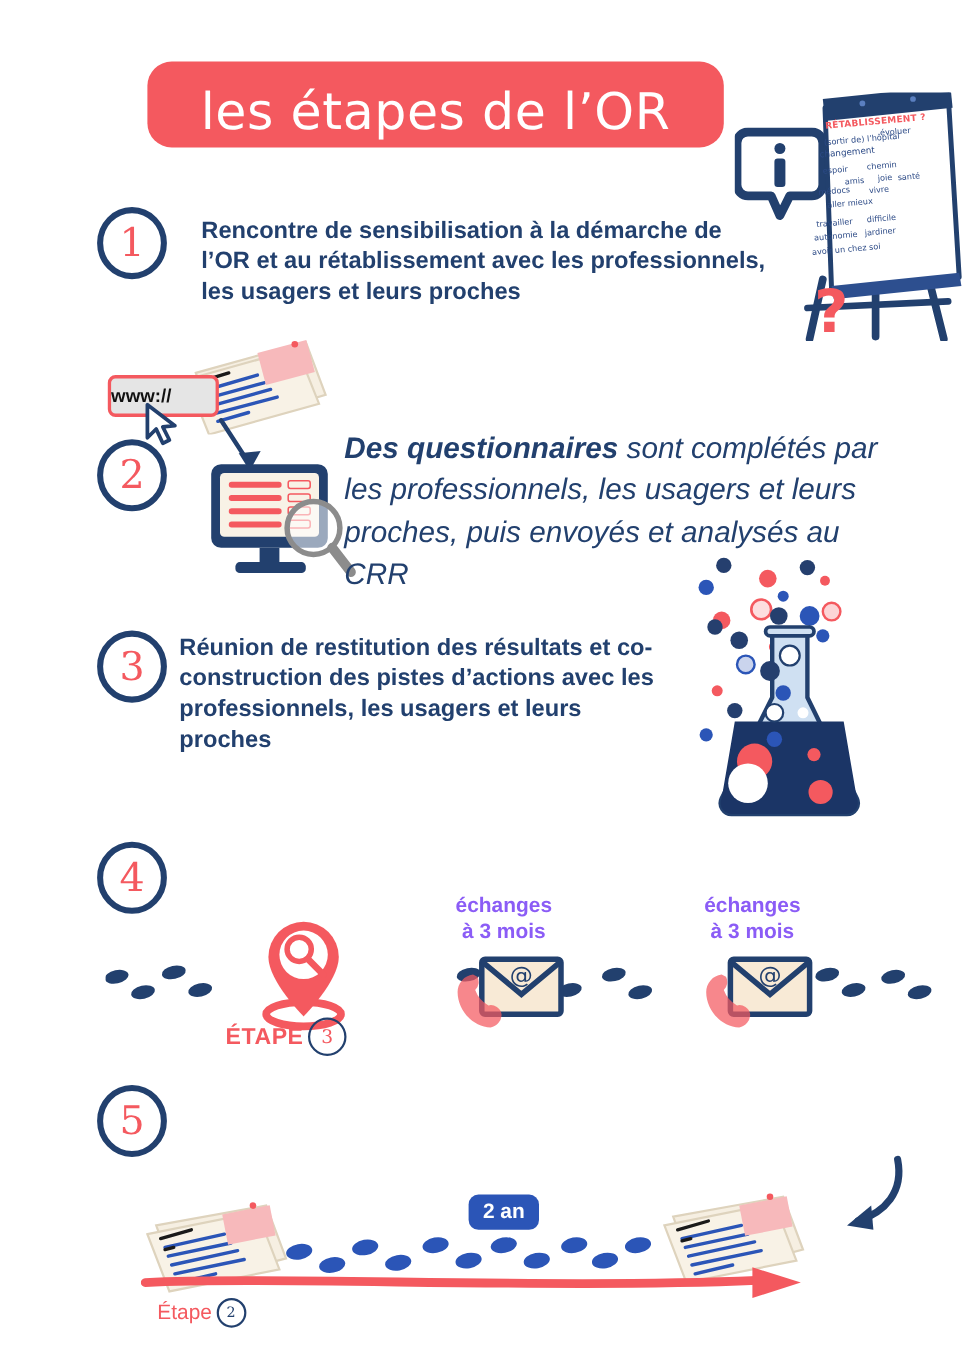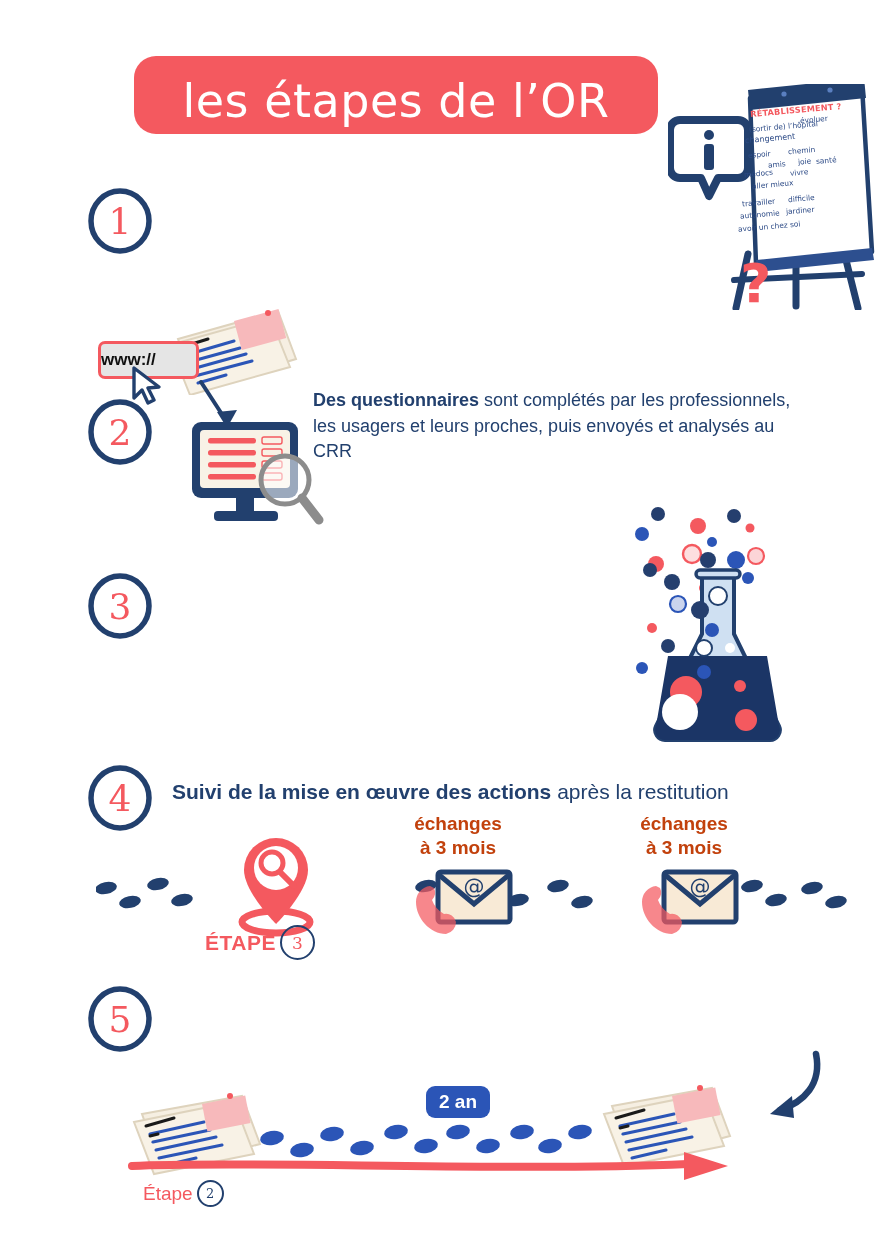--- a/index.html
+++ b/index.html
@@ -28,30 +28,30 @@
   .step-num{
     position:absolute;left:0;top:0;width:68px;height:68px;
     display:flex;align-items:center;justify-content:center;
     color:#f4595f;font-size:36px;font-weight:400;
     font-family:"DejaVu Serif", serif;
   }
 
   
   .step-text{font-weight:bold;color:#22406e;line-height:1.30;}
   #step1-text{left:183px;top:196px;width:520px;font-size:21.5px;}
-  #step2-text{left:313px;top:388px;width:500px;font-size:18px;font-weight:400;line-height:1.42;}
+  #step2-text{left:313px;top:388px;width:500px;font-size:27px;font-weight:400;line-height:1.42;font-style:italic;}
   #step2-text b{font-weight:bold;}
   #step3-text{left:163px;top:575px;width:450px;font-size:21.5px;}
   #step4-text{left:172px;top:778px;width:700px;font-size:21px;white-space:nowrap;}
   #step4-text .light{font-weight:400;}
   #step5-text{left:163px;top:988px;width:620px;font-size:20.5px;}
 
   
   .ech-label{
-    font-weight:bold;font-size:19px;color:#c2410c;text-align:center;
+    font-weight:bold;font-size:19px;color:#8b5cf6;text-align:center;
     line-height:1.25;width:160px;
   }
   #etape3-label{
     left:205px;top:925px;display:flex;align-items:center;gap:4px;
   }
   #etape3-word{color:#f4595f;font-weight:bold;font-size:21px;letter-spacing:.5px;}
   #etape3-badge{
     width:31px;height:31px;border:2.6px solid #22406e;border-radius:50%;
     display:flex;align-items:center;justify-content:center;
     color:#f4595f;font-size:17px;font-family:"DejaVu Serif",serif;
@@ -122,20 +122,21 @@
     <div class="hw" style="left:786px;top:206px;transform:rotate(-5deg);">jardiner</div>
     <div class="hw" style="left:738px;top:222px;transform:rotate(-5deg);">avoir un chez soi</div>
   </div>
 
   <div class="abs" style="left:740px;top:252px;color:#f4595f;font-size:54px;font-weight:bold;font-family:'DejaVu Sans',sans-serif;">?</div>
 
   <svg class="abs step-circle" style="left:86px;top:187px;" viewBox="0 0 68 68">
     <ellipse cx="34" cy="34" rx="29" ry="30" fill="#fff" stroke="#22406e" stroke-width="5.5"></ellipse>
   </svg>
   <div class="abs step-num" style="left:86px;top:187px;">1</div>
+  <div class="abs step-text" id="step1-text">Rencontre de sensibilisation à la démarche de l’OR et au rétablissement avec les professionnels, les usagers et leurs proches</div>
 
   <svg class="abs" style="left:160px;top:303px;" width="140" height="92" viewBox="0 0 140 92">
     <path d="M18 36 L118 8 L136 56 L36 86 Z" fill="#f6efe2" stroke="#ded3bd" stroke-width="2"></path>
     <path d="M10 42 L110 14 L130 64 L30 92 Z" fill="#f8f2e6" stroke="#ded3bd" stroke-width="2"></path>
     <g stroke="#2b55b7" stroke-width="3.1" stroke-linecap="round">
       <path d="M26 52 L74 38"></path>
         <path d="M29 59 L80 45"></path>
         <path d="M32 66 L86 51"></path>
       <path d="M35 73 L92 58"></path>
         <path d="M38 80 L66 72"></path>
@@ -228,26 +229,26 @@
     <circle cx="68" cy="212" r="18" fill="#fff"></circle>
     <circle cx="128" cy="186" r="6" fill="#f4595f"></circle>
     <circle cx="134" cy="220" r="11" fill="#f4595f"></circle>
     <circle cx="92" cy="172" r="7" fill="#2b55b7"></circle>
   </svg>
 
   <svg class="abs step-circle" style="left:86px;top:572px;" viewBox="0 0 68 68">
     <ellipse cx="34" cy="34" rx="29" ry="30" fill="#fff" stroke="#22406e" stroke-width="5.5"></ellipse>
   </svg>
   <div class="abs step-num" style="left:86px;top:572px;">3</div>
+  <div class="abs step-text" id="step3-text">Réunion de restitution des résultats et co-construction des pistes d’actions avec les professionnels, les usagers et leurs proches</div>
 
   <svg class="abs step-circle" style="left:86px;top:764px;" viewBox="0 0 68 68">
     <ellipse cx="34" cy="34" rx="29" ry="30" fill="#fff" stroke="#22406e" stroke-width="5.5"></ellipse>
   </svg>
   <div class="abs step-num" style="left:86px;top:764px;">4</div>
-  <div class="abs step-text" id="step4-text"><span>Suivi de la mise en œuvre des actions</span><span class="light"> après la restitution</span></div>
 
   <svg class="abs" style="left:96px;top:868px;" width="760" height="52" viewBox="0 0 760 52">
     <g fill="#22406e">
       <ellipse cx="10" cy="20" rx="11" ry="6" transform="rotate(-12 10 20)"></ellipse>
       <ellipse cx="34" cy="34" rx="11" ry="6" transform="rotate(-12 34 34)"></ellipse>
       <ellipse cx="62" cy="16" rx="11" ry="6" transform="rotate(-12 62 16)"></ellipse>
       <ellipse cx="86" cy="32" rx="11" ry="6" transform="rotate(-12 86 32)"></ellipse>
       <ellipse cx="330" cy="18" rx="11" ry="6" transform="rotate(-12 330 18)"></ellipse>
       <ellipse cx="356" cy="34" rx="11" ry="6" transform="rotate(-12 356 34)"></ellipse>
       <ellipse cx="398" cy="16" rx="11" ry="6" transform="rotate(-12 398 16)"></ellipse>

